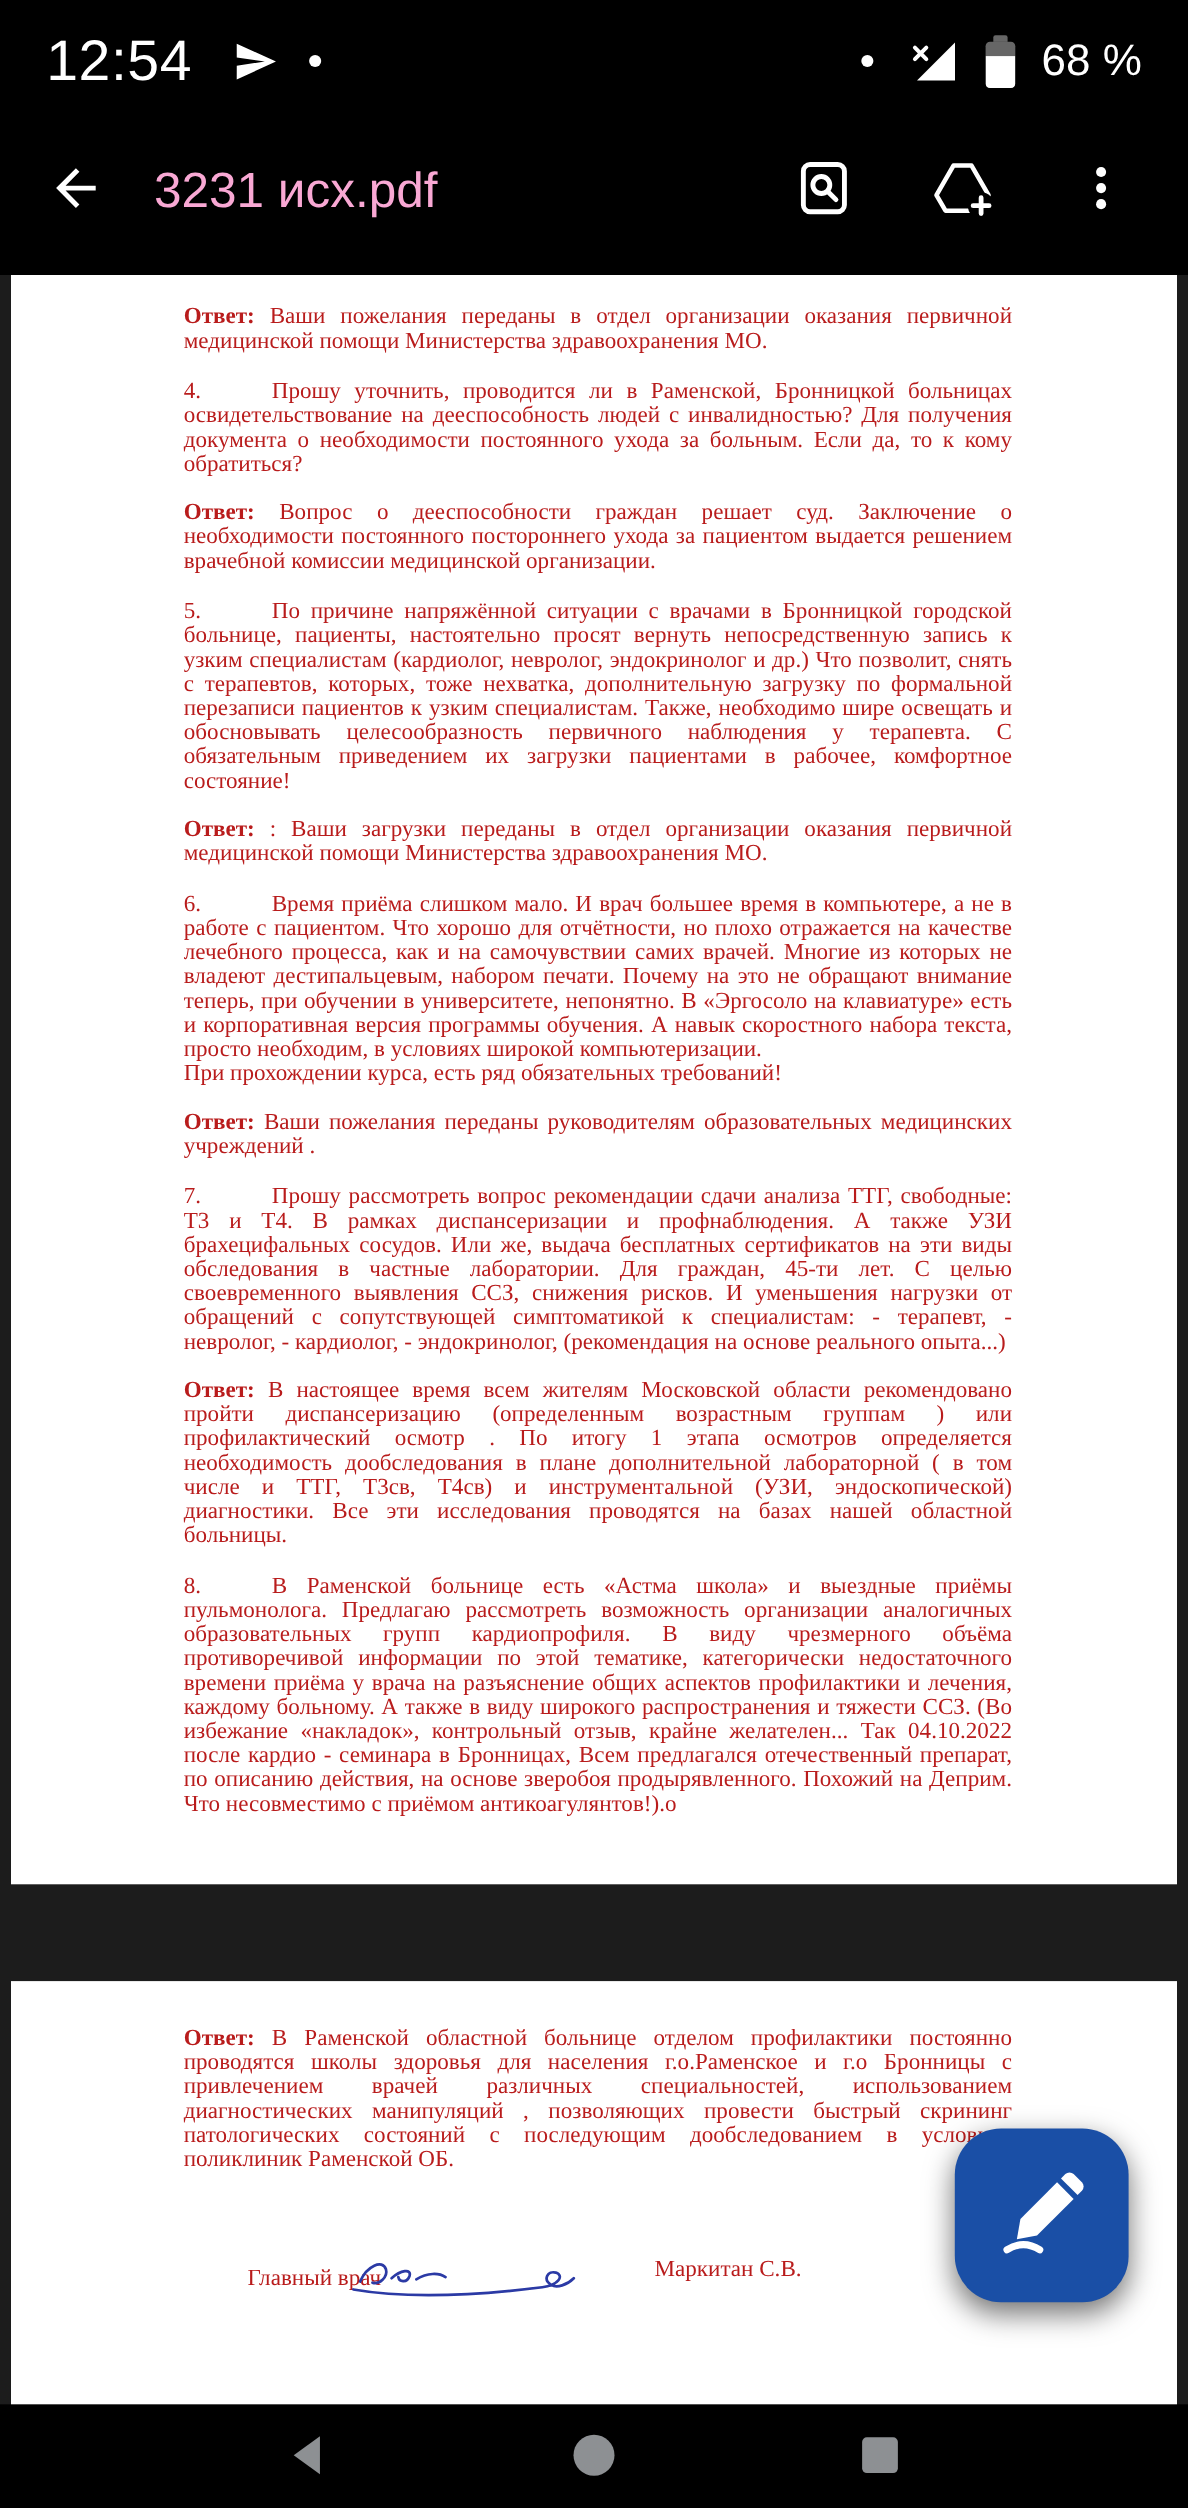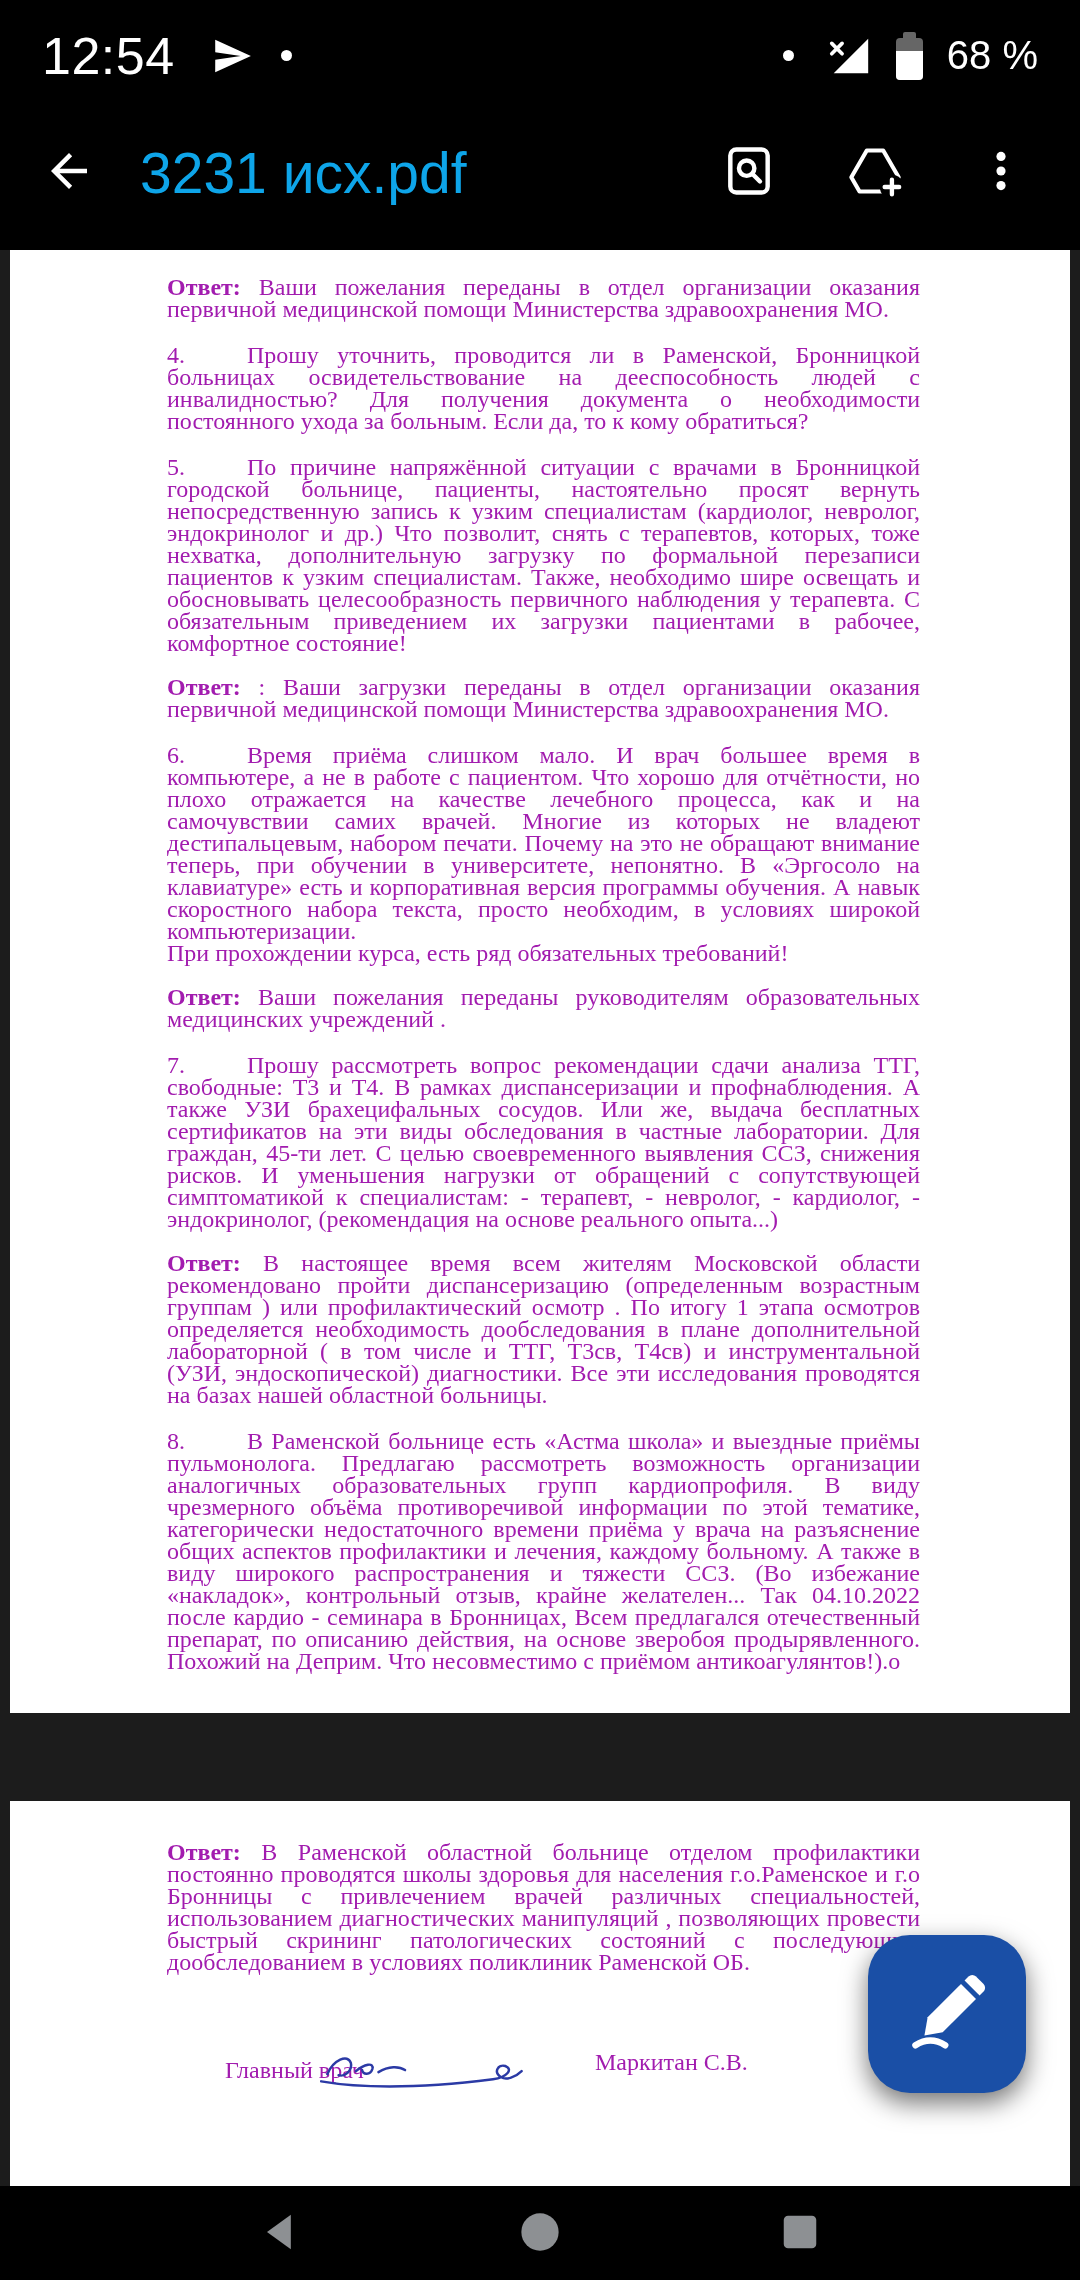--- a/index.html
+++ b/index.html
@@ -20,29 +20,29 @@
   .batt-cap{width:13px;height:6px;background:rgba(255,255,255,.4);border-radius:2px 2px 0 0}
   .batt-body{position:relative;width:27px;height:42px;background:rgba(255,255,255,.4);border-radius:4px;overflow:hidden}
   .batt-fill{position:absolute;left:0;right:0;bottom:0;height:68%;background:#fff}
   .batt-text{font-size:40px;font-weight:400}
 
   
   .app-bar{position:absolute;top:95px;left:0;right:0;height:155px;display:flex;align-items:center;
            padding:0 26px;color:#fff}
   .icon-btn{background:none;border:none;padding:0;width:86px;height:96px;display:flex;
             align-items:center;justify-content:center;cursor:pointer;flex:0 0 auto}
-  .title{font-size:57px;font-weight:400;color:#0ea5e9;margin:0 0 0 28px;white-space:nowrap;
+  .title{font-size:45px;font-weight:400;color:#f9a8d4;margin:0 0 0 28px;white-space:nowrap;
          font-family:"Liberation Sans",sans-serif}
   .ab-spacer{flex:1}
   .ab-icons{display:flex;align-items:center;gap:40px;margin-right:10px}
 
   
   .viewer{position:absolute;top:250px;left:0;right:0;height:1936px;background:#1c1c1c;overflow:hidden}
-  .page{background:#fff;margin:0 10px;color:#a21caf;font-family:"Liberation Serif",serif;
-        font-size:24px;line-height:22px;text-align:justify}
+  .page{background:#fff;margin:0 10px;color:#b91c1c;font-family:"Liberation Serif",serif;
+        font-size:21px;line-height:22px;text-align:justify}
   .page1{height:1437px;padding:26px 150px 0 157px;overflow:hidden}
   .page-gap{height:88px}
   .page2{height:411px;padding:40px 150px 0 157px;overflow:hidden}
   .para{margin:0 0 22px}
   .q{margin-top:24px}
   .qnum{display:inline-block;width:80px}
   .ans-label{font-weight:bold}
 
   
   .sig-row{position:relative;height:100px;margin-top:60px}
@@ -132,20 +132,21 @@
         </span>
       </button>
     </div>
   </header>
 
   <main class="viewer">
     <section class="page page1">
       <p class="para ans"><b class="ans-label">Ответ:</b> <span>Ваши пожелания переданы в отдел организации оказания первичной медицинской помощи Министерства здравоохранения МО.</span></p>
 
       <p class="para q"><span class="qnum">4.</span><span>Прошу уточнить, проводится ли в Раменской, Бронницкой больницах освидетельствование на дееспособность людей с инвалидностью? Для получения документа о необходимости постоянного ухода за больным. Если да, то к кому обратиться?</span></p>
+      <p class="para ans"><b class="ans-label">Ответ:</b> <span>Вопрос о дееспособности граждан решает суд.  Заключение о необходимости постоянного постороннего ухода за пациентом выдается решением врачебной комиссии медицинской организации.</span></p>
 
       <p class="para q"><span class="qnum">5.</span><span>По причине напряжённой ситуации с врачами в Бронницкой городской больнице, пациенты, настоятельно просят вернуть непосредственную запись к узким специалистам (кардиолог, невролог, эндокринолог и др.) Что позволит, снять с терапевтов, которых, тоже нехватка, дополнительную загрузку по формальной перезаписи пациентов к узким специалистам. Также, необходимо шире освещать и обосновывать целесообразность первичного наблюдения у терапевта. С обязательным приведением их загрузки пациентами в рабочее, комфортное состояние!</span></p>
       <p class="para ans"><b class="ans-label">Ответ:</b> <span>: Ваши загрузки переданы в отдел организации оказания первичной медицинской помощи Министерства здравоохранения МО.</span></p>
 
       <p class="para q"><span class="qnum">6.</span><span>Время приёма слишком мало. И врач большее время в компьютере, а не в работе с пациентом. Что хорошо для отчётности, но плохо отражается на качестве лечебного процесса, как и на самочувствии самих врачей. Многие из которых не владеют дестипальцевым, набором печати. Почему на это не обращают внимание теперь, при обучении в университете, непонятно. В «Эргосоло на клавиатуре» есть и корпоративная версия программы обучения. А навык скоростного набора текста, просто необходим, в условиях широкой компьютеризации.</span><br><span>При прохождении курса, есть ряд обязательных требований!</span></p>
       <p class="para ans"><b class="ans-label">Ответ:</b> <span>Ваши пожелания переданы руководителям образовательных медицинских учреждений .</span></p>
 
       <p class="para q"><span class="qnum">7.</span><span>Прошу рассмотреть вопрос рекомендации сдачи анализа ТТГ, свободные: Т3 и Т4. В рамках диспансеризации и профнаблюдения. А также УЗИ брахецифальных сосудов. Или же, выдача бесплатных сертификатов на эти виды обследования в частные лаборатории. Для граждан, 45-ти лет. С целью своевременного выявления ССЗ, снижения рисков. И уменьшения нагрузки от обращений с сопутствующей симптоматикой к специалистам: - терапевт, - невролог, - кардиолог, - эндокринолог, (рекомендация на основе реального опыта...)</span></p>
       <p class="para ans"><b class="ans-label">Ответ:</b> <span>В настоящее время всем жителям Московской области  рекомендовано пройти диспансеризацию (определенным возрастным группам ) или профилактический осмотр . По итогу  1 этапа осмотров определяется необходимость дообследования в плане дополнительной лабораторной ( в том числе и ТТГ, Т3св, Т4св) и инструментальной (УЗИ, эндоскопической) диагностики. Все эти исследования проводятся на базах нашей областной больницы.</span></p>
 

